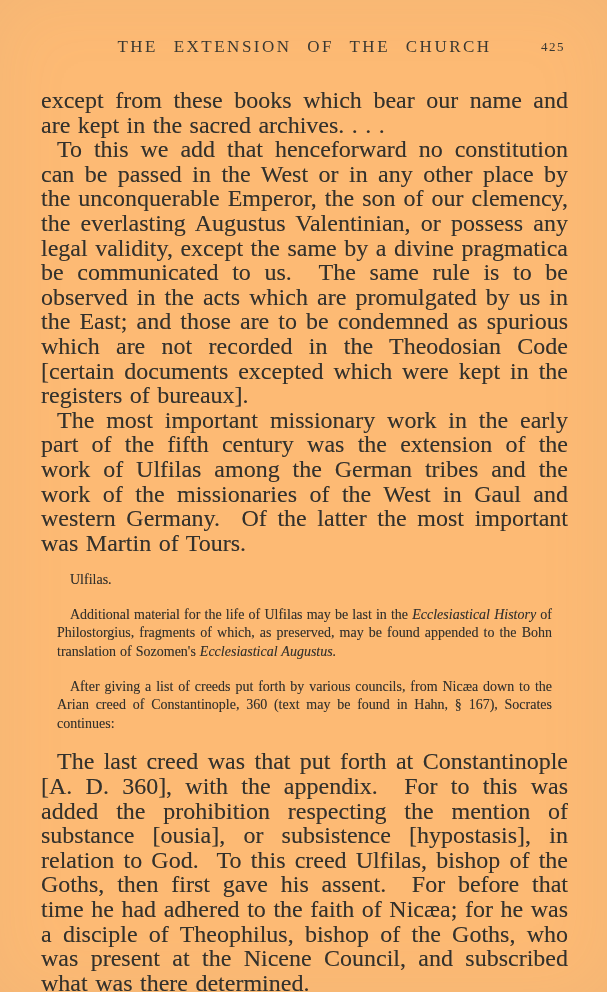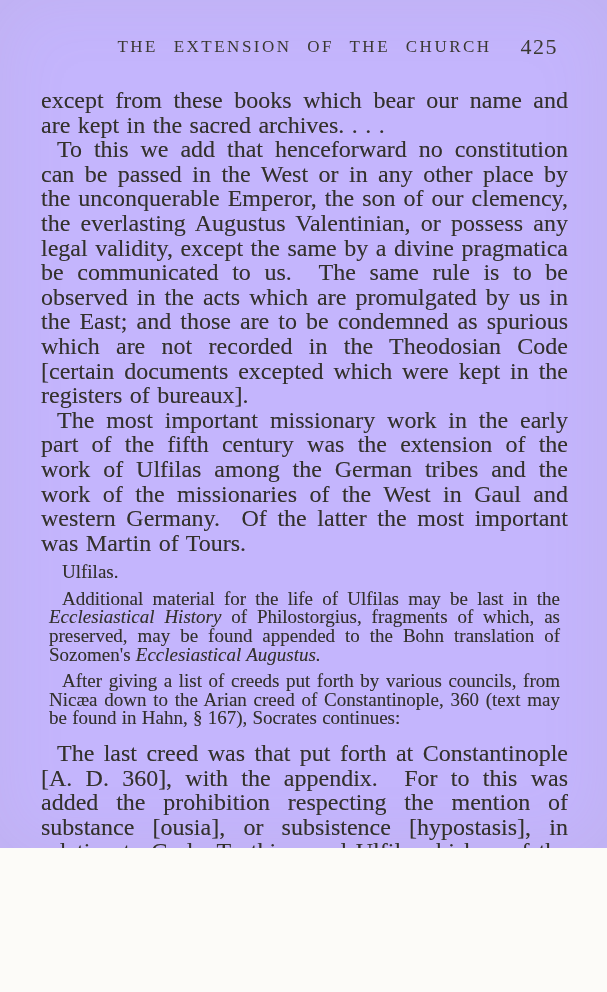--- a/index.html
+++ b/index.html
@@ -3,22 +3,22 @@
 <meta charset="utf-8">
 <style>
   html, body {
     margin: 0;
     padding: 0;
     background: #fcfbf8;
   }
   .page {
     position: relative;
     width: 607px;
-    height: 848px;
-    background: #c4b5fd;
+    height: 992px;
+    background: #fdba74;
     box-shadow: inset 0 0 70px rgba(158, 148, 126, 0.10);
     overflow: hidden;
     font-family: "Liberation Serif", "DejaVu Serif", serif;
     color: #33312c;
   }
   .content {
     position: absolute;
     left: 41px;
     right: 39px;
     top: 36px;
@@ -30,25 +30,25 @@
     text-align: center;
     font-size: 17px;
     line-height: 22px;
     letter-spacing: 2.5px;
     word-spacing: 9px;
     color: #3a3831;
     white-space: nowrap;
   }
   .rh-page {
     position: absolute;
-    right: 10px;
+    right: 3px;
     top: 0;
     letter-spacing: 1.5px;
     word-spacing: 0;
-    font-size: 22px;
+    font-size: 13px;
   }
   .body-para {
     margin: 0;
     font-size: 24px;
     line-height: 24.6px;
     text-align: justify;
     white-space: pre-wrap;
     word-spacing: 1.5px;
     text-shadow: 0 0 0.5px rgba(51, 49, 44, 0.35);
   }
@@ -69,22 +69,22 @@
   .citation {
     margin: 7px 0 8px 0;
     font-size: 18.5px;
     line-height: 24px;
     text-indent: 20px;
     white-space: pre-wrap;
     text-shadow: 0 0 0.5px rgba(51, 49, 44, 0.35);
   }
   .note { margin: 0; }
   .note-para {
-    margin: 8px;
-    font-size: 19px;
+    margin: 16px;
+    font-size: 14px;
     line-height: 18.6px;
     text-align: justify;
     text-indent: 13px;
     white-space: pre-wrap;
     word-spacing: 0.5px;
     text-shadow: 0 0 0.4px rgba(51, 49, 44, 0.35);
   }
   .creed { margin-top: 13px; }
   em { font-style: italic; }
 </style>

